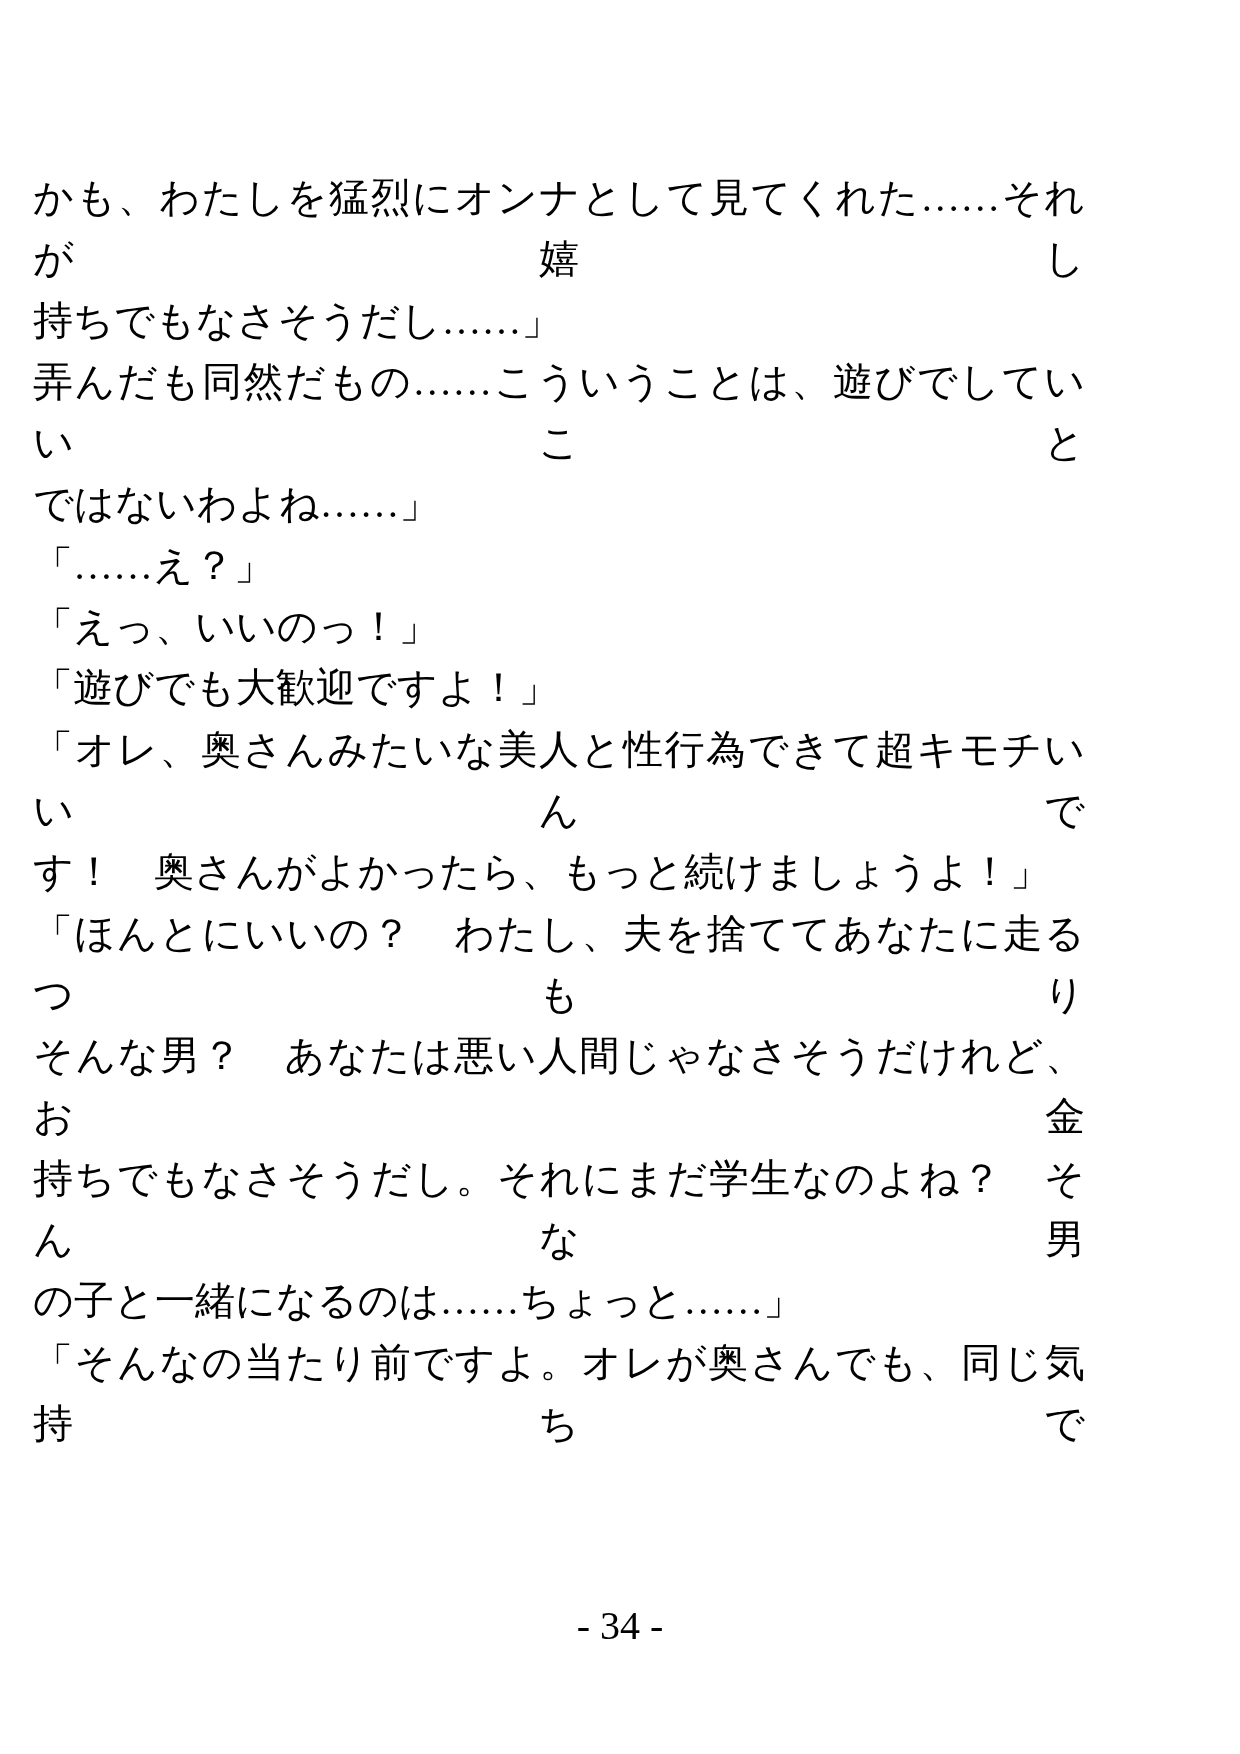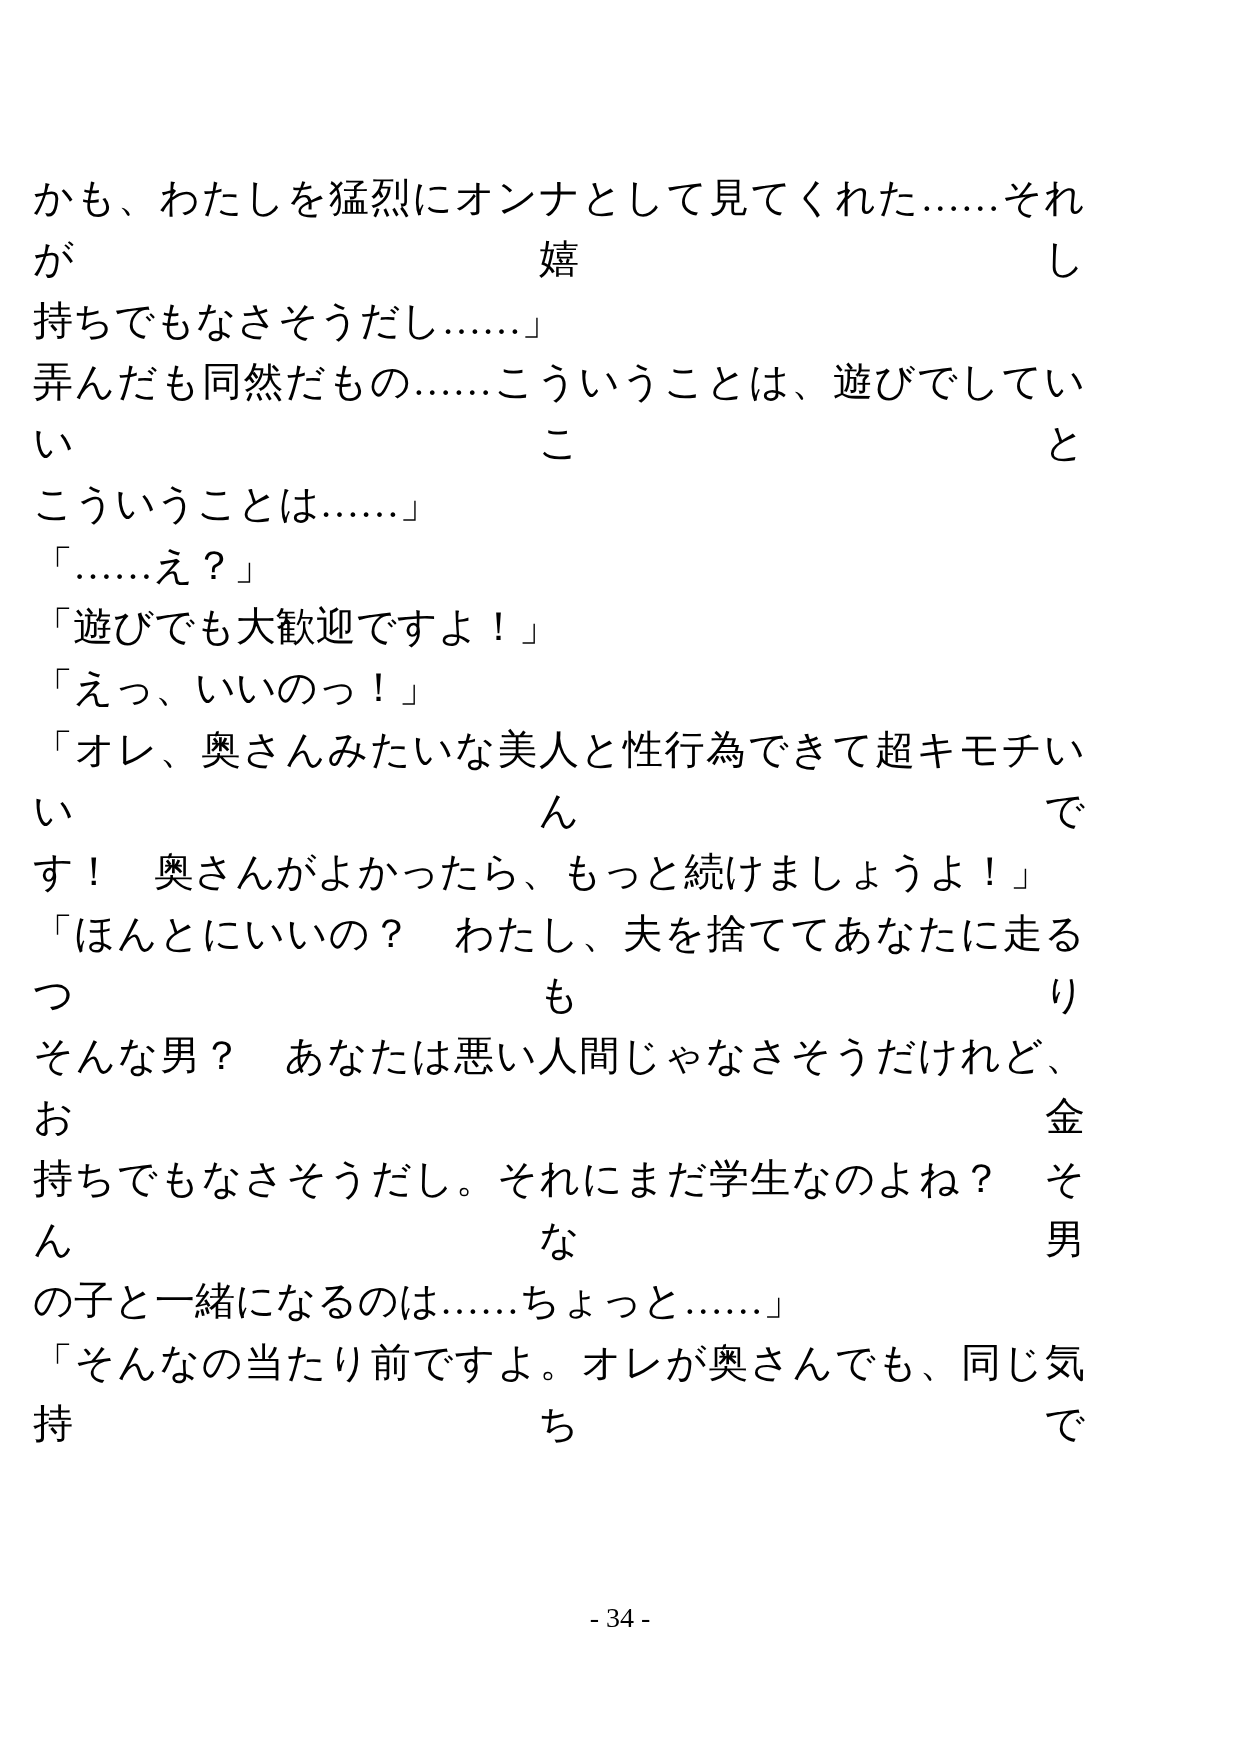--- a/index.html
+++ b/index.html
@@ -32,36 +32,36 @@
     white-space: normal;
     text-align: justify;
     text-align-last: justify;
   }
   .page-number {
     position: absolute;
     left: 0;
     top: 1602px;
     width: 1240px;
     text-align: center;
-    font-size: 28px;
+    font-size: 40px;
     color: #000000;
   }
 </style>
 </head>
 <body>
 
 <div class="doc-page">
   <div class="text-block">
     <div class="line full">かも、わたしを猛烈にオンナとして見てくれた……それが嬉し</div>
     <div class="line">持ちでもなさそうだし……」</div>
     <div class="line full">弄んだも同然だもの……こういうことは、遊びでしていいこと</div>
-    <div class="line">こういうことは……」</div>
+    <div class="line">ではないわよね……」</div>
     <div class="line">「……え？」</div>
+    <div class="line">「えっ、いいのっ！」</div>
     <div class="line">「遊びでも大歓迎ですよ！」</div>
-    <div class="line">「えっ、いいのっ！」</div>
     <div class="line full">「オレ、奥さんみたいな美人と性行為できて超キモチいいんで</div>
     <div class="line">す！　奥さんがよかったら、もっと続けましょうよ！」</div>
     <div class="line full">「ほんとにいいの？　わたし、夫を捨ててあなたに走るつもり</div>
     <div class="line full">そんな男？　あなたは悪い人間じゃなさそうだけれど、お金</div>
     <div class="line full">持ちでもなさそうだし。それにまだ学生なのよね？　そんな男</div>
     <div class="line">の子と一緒になるのは……ちょっと……」</div>
     <div class="line full">「そんなの当たり前ですよ。オレが奥さんでも、同じ気持ちで</div>
 
   </div>
   <div class="page-number">- 34 -</div>

